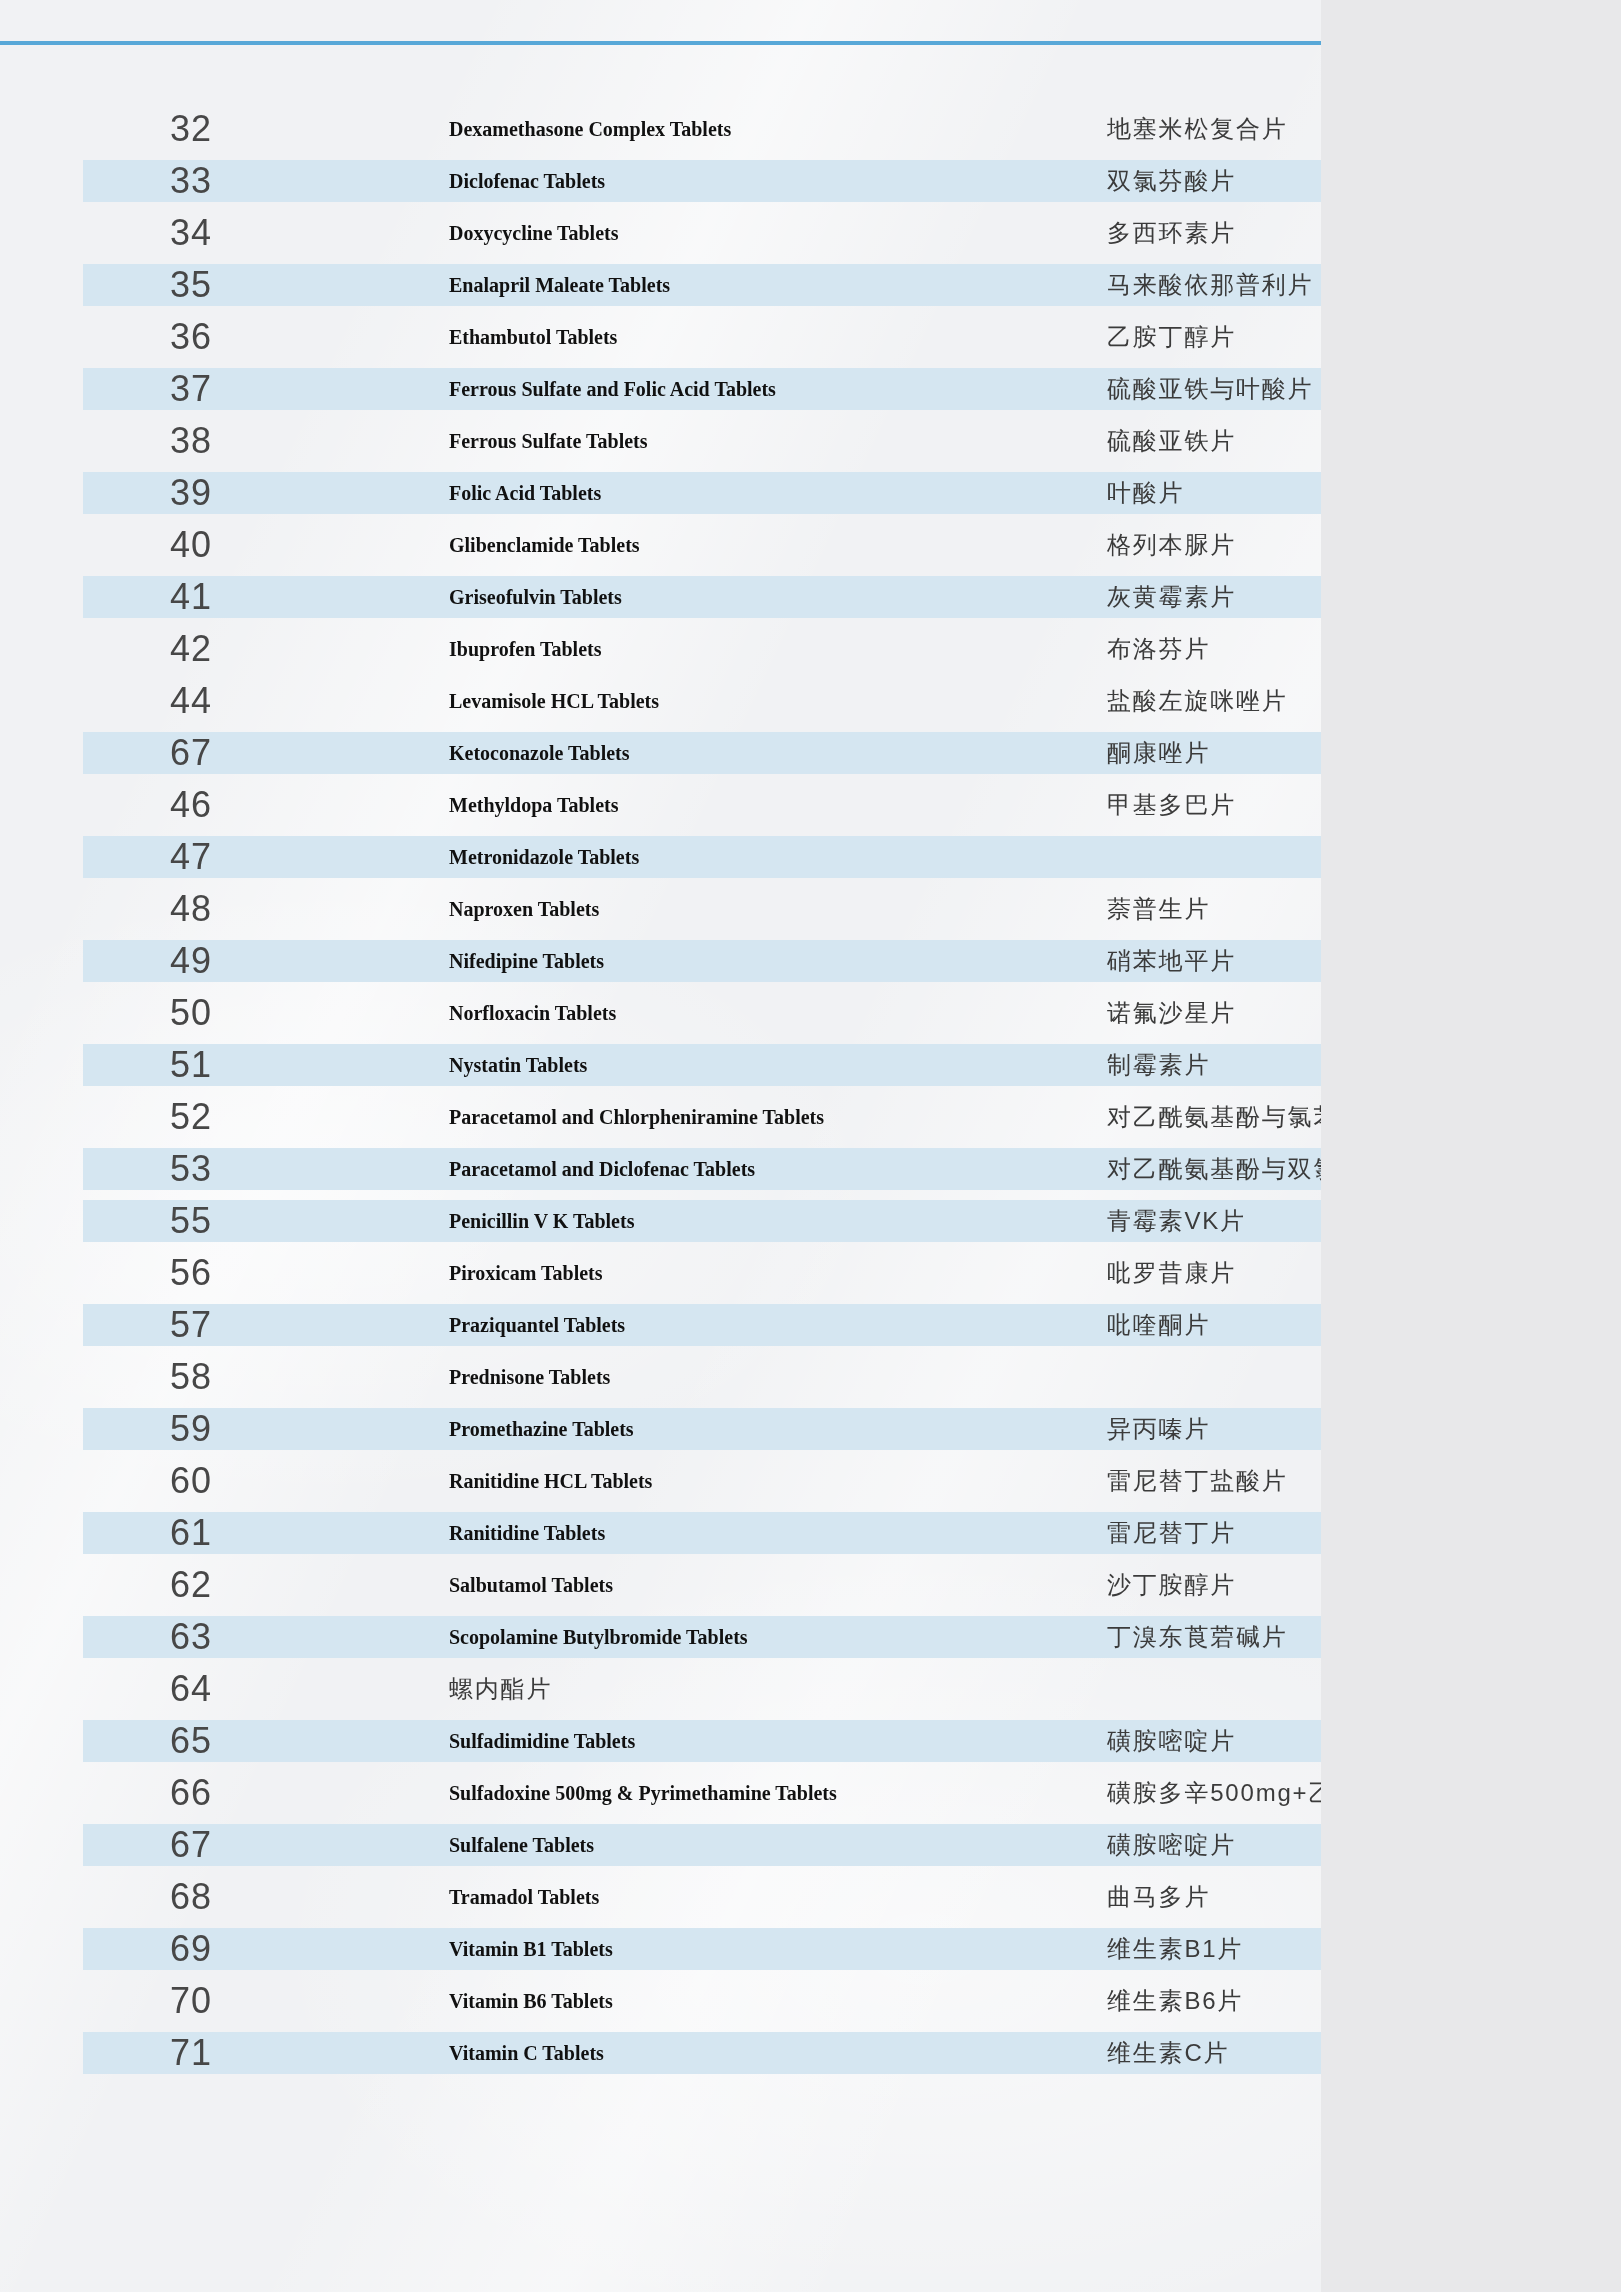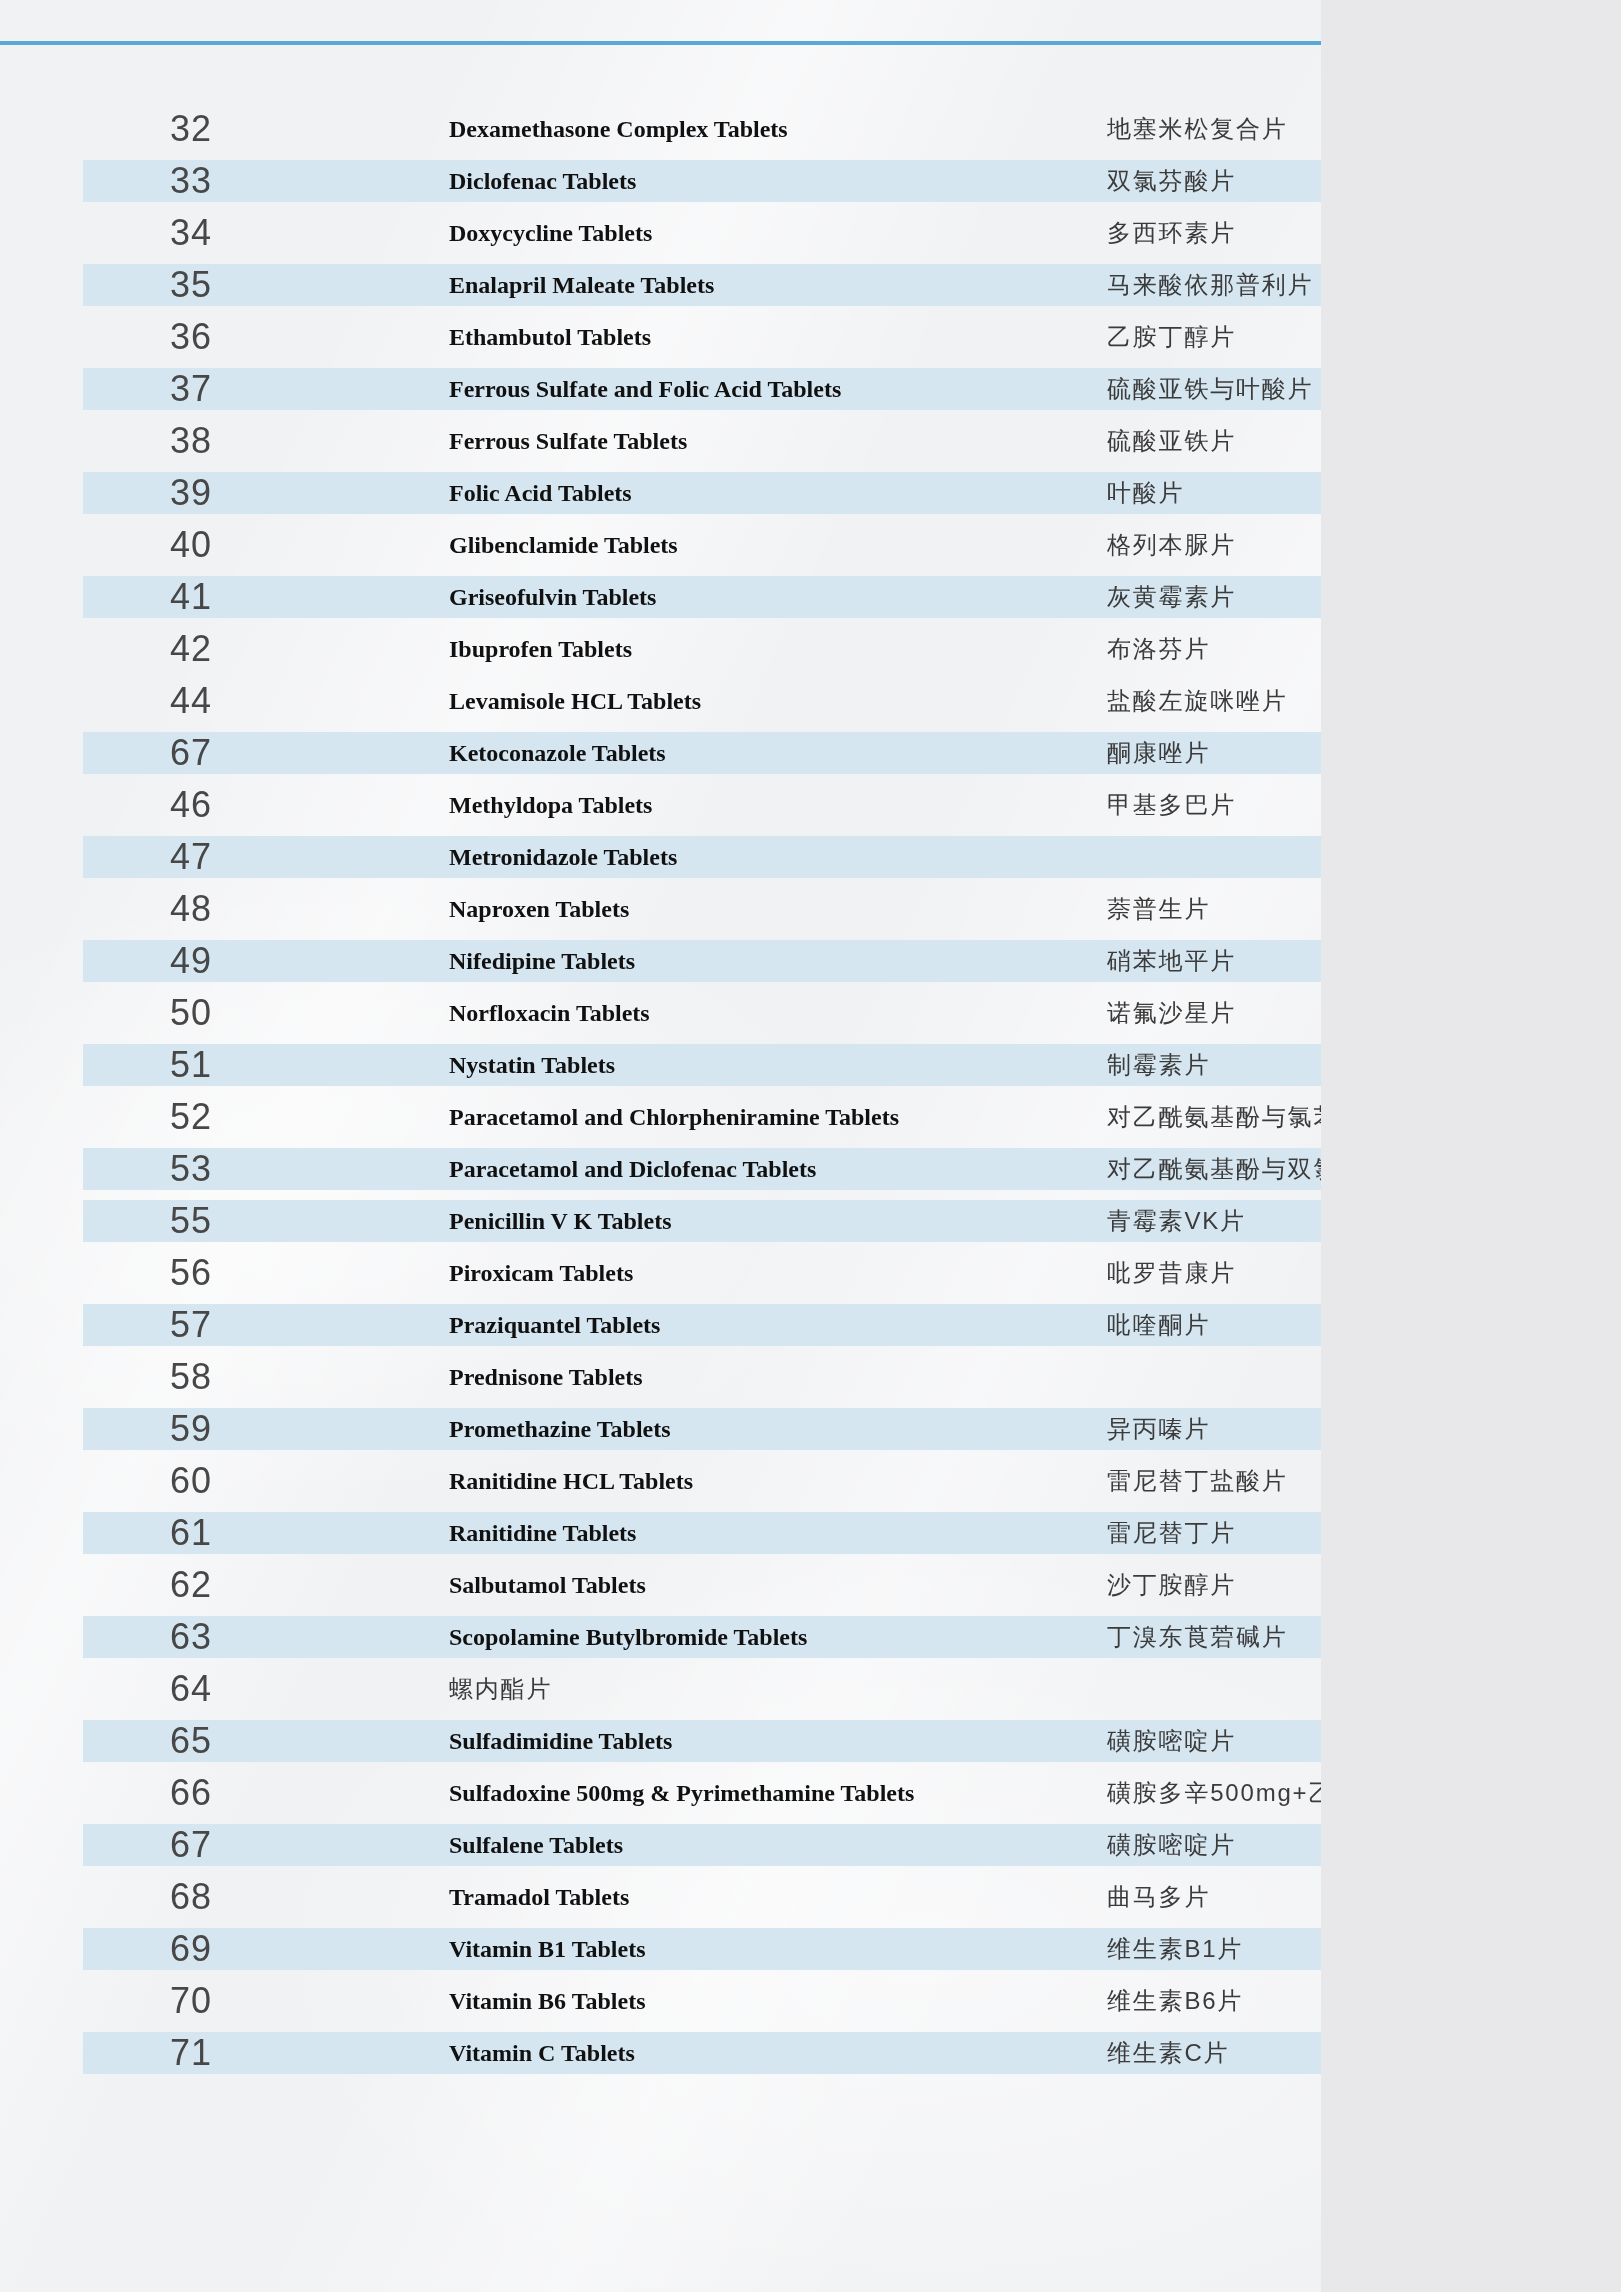--- a/index.html
+++ b/index.html
@@ -60,21 +60,21 @@
     width: 279px;
     font-size: 36px;
     font-weight: 300;
     color: #474747;
     letter-spacing: 0.9px;
   }
   .cell-en {
     width: 658px;
     font-family: "Liberation Serif", serif;
     font-weight: bold;
-    font-size: 24px;
+    font-size: 20px;
     color: #111111;
   }
   .cell-zh {
     flex: 1;
     font-size: 24px;
     font-weight: 300;
     color: #3b3b3b;
     letter-spacing: 1.8px;
   }
 </style>

